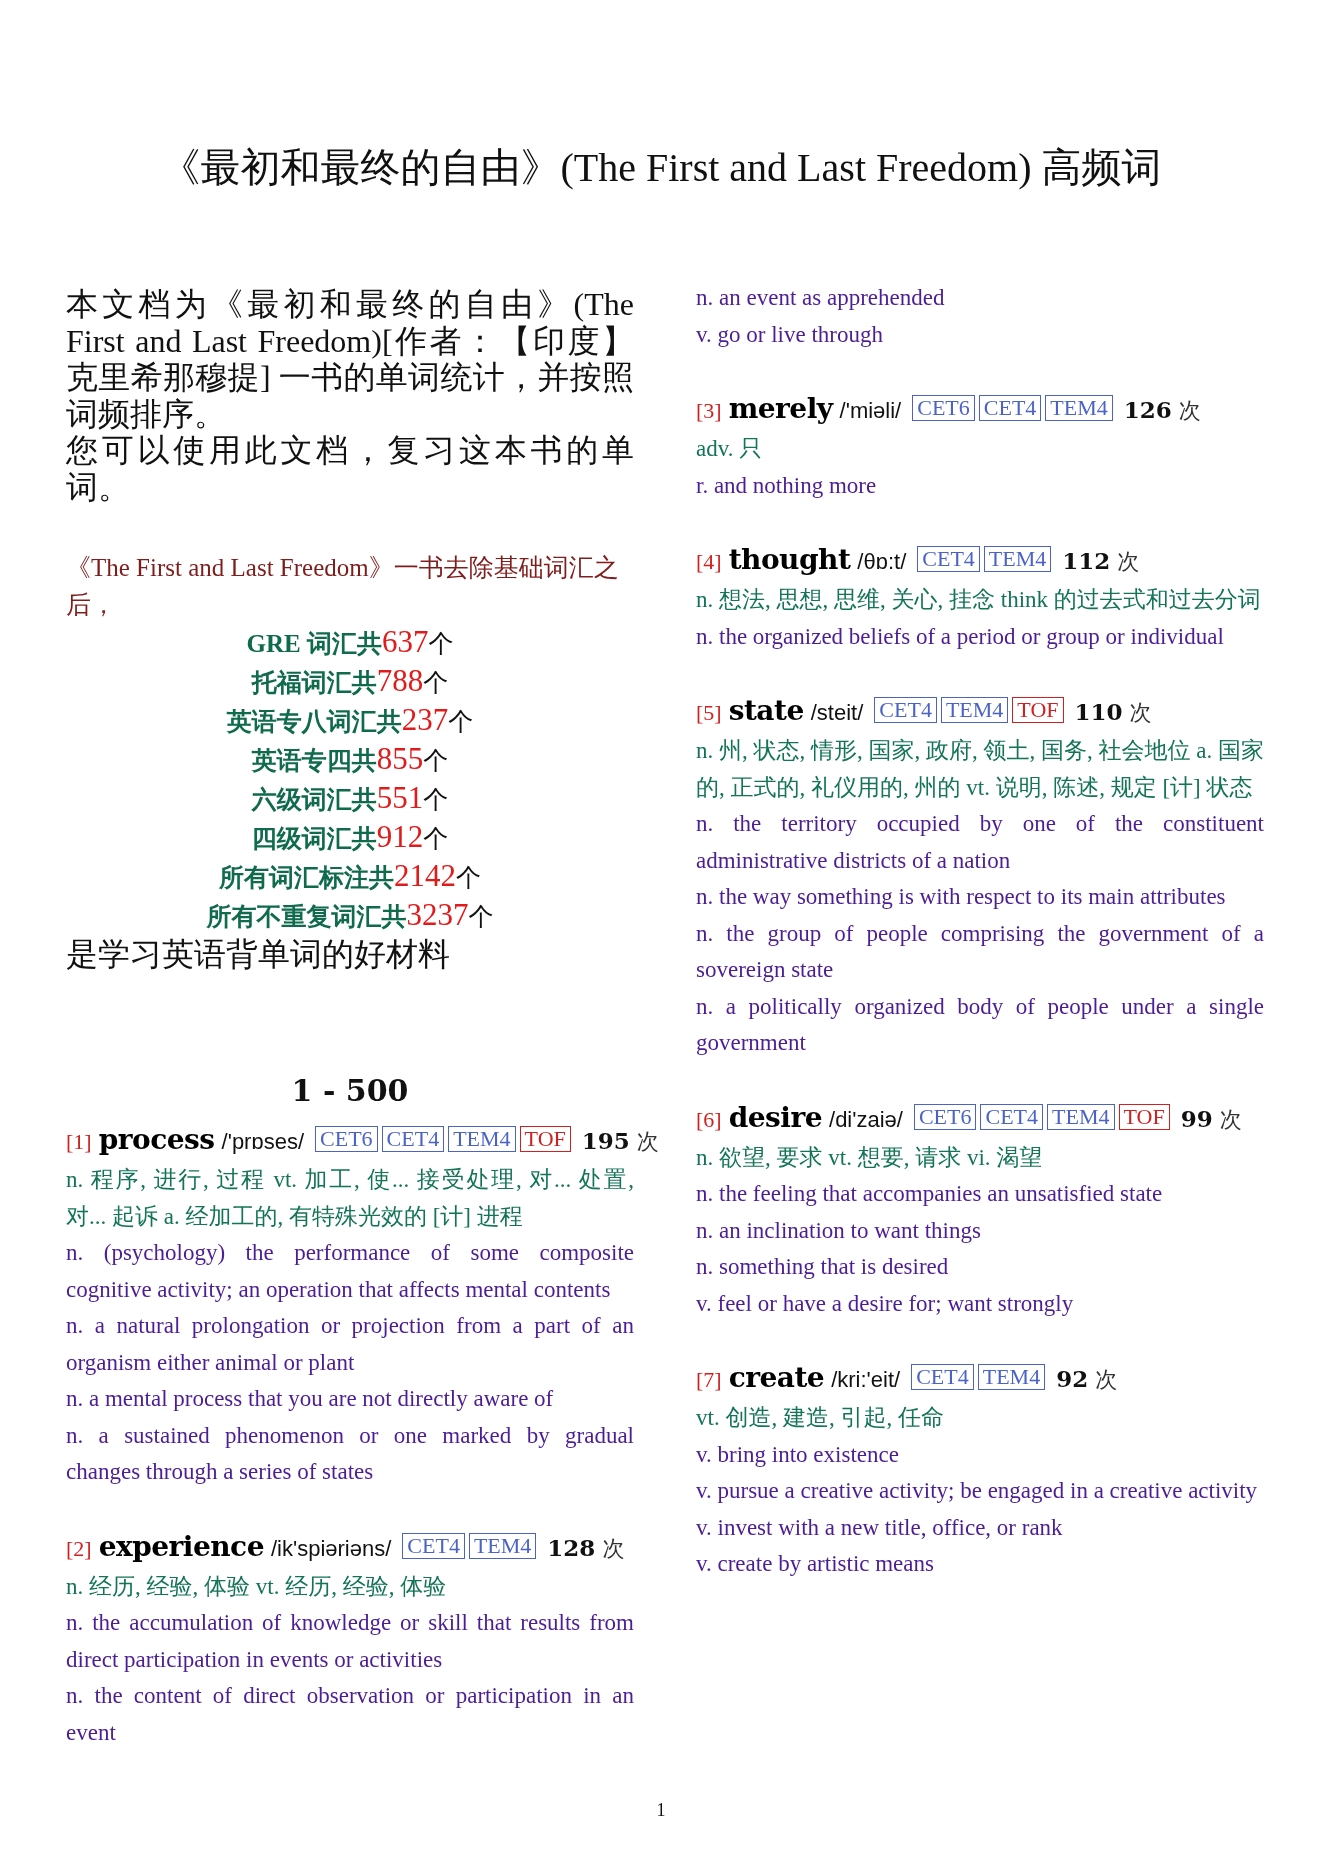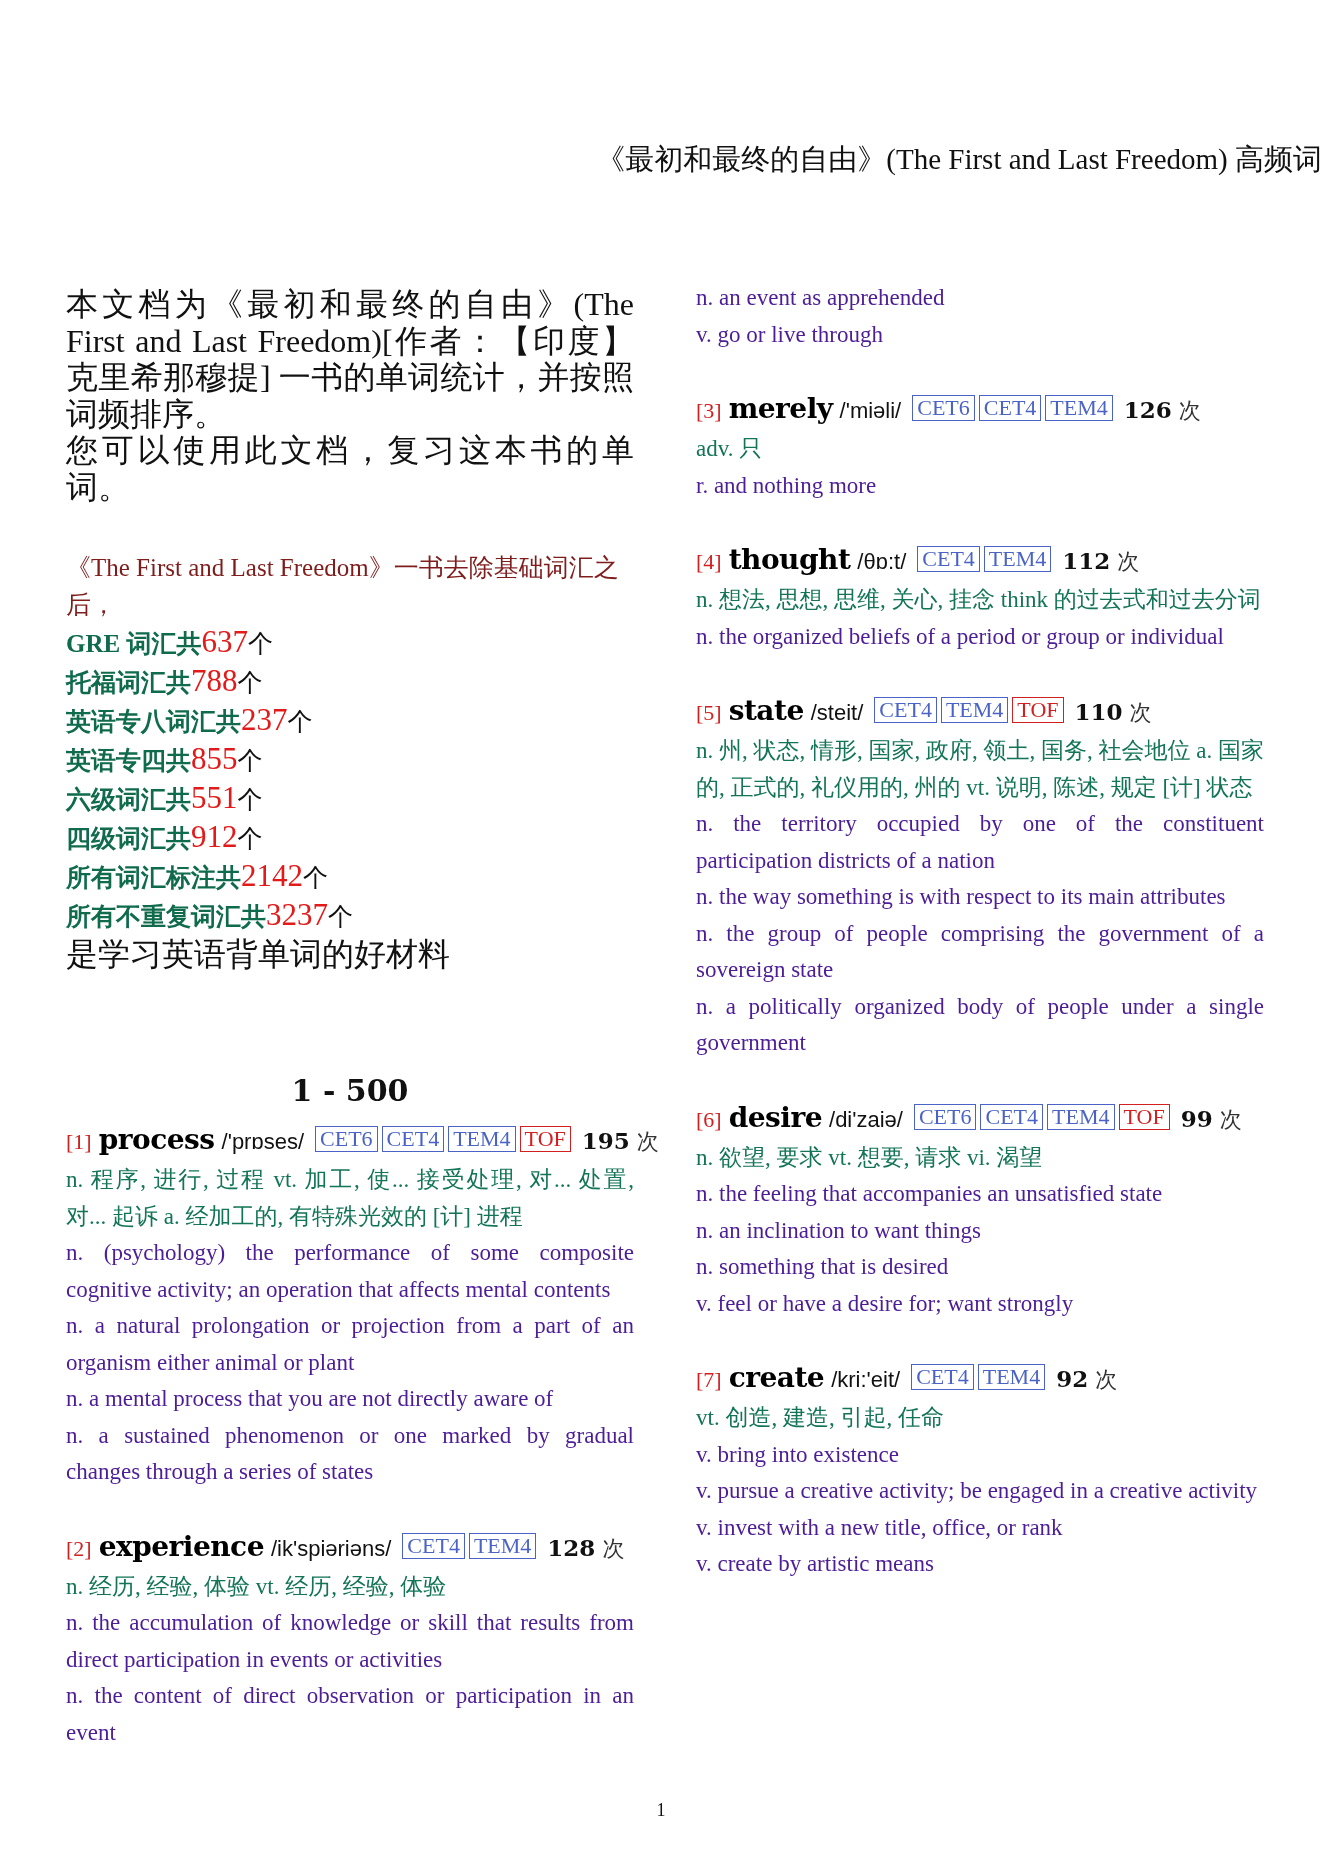--- a/index.html
+++ b/index.html
@@ -1,28 +1,28 @@
 <!DOCTYPE html>
 <html><head>
 <meta charset="utf-8">
 <style>
   html, body { margin: 0; padding: 0; background: #ffffff; }
   body { width: 1322px; height: 1870px; position: relative; overflow: hidden;
          font-family: "DejaVu Serif", "Liberation Serif", serif; color: #111; }
-  .title { position: absolute; top: 140px; left: 0; width: 1322px; text-align: right;
-           font-family: "Liberation Serif", serif; font-size: 29px; color: #111; letter-spacing: 0px; }
+  .title { position: absolute; top: 140px; left: 0; width: 1322px; text-align: center;
+           font-family: "Liberation Serif", serif; font-size: 40px; color: #111; letter-spacing: 0px; }
   .col { position: absolute; top: 280px; width: 568px; }
   .col.left { left: 66px; }
   .col.right { left: 696px; }
   .intro { font-family: "Liberation Serif", serif; font-size: 32px; line-height: 36.5px;
            text-align: justify; margin: 6px 0 0 0; }
   .intro p { margin: 0; }
   .stats { margin-top: 44px; font-family: "Liberation Serif", serif; font-size: 25px; line-height: 37px; }
   .stats .lead { color: #7f1d1d; }
-  .stat-row { color: #0f6b4b; font-weight: bold; }
+  .stat-row { color: #0f6b4b; font-weight: bold; text-align: center; }
   .stat-row .num { color: #e21a1a; font-weight: normal; font-size: 31px; }
   .stat-row .unit { color: #111; font-weight: normal; }
   .stats .closing { font-size: 32px; color: #111; line-height: 38px; }
   .section { text-align: center; font-weight: bold; font-size: 30px; margin-top: 100px; margin-bottom: 12px;
              font-family: "DejaVu Serif", serif; }
   .entry { margin-bottom: 36px; }
   .head { font-size: 22px; line-height: 40px; white-space: nowrap; }
   .idx { color: #d21f1f; font-family: "Liberation Serif", serif; font-size: 22px; }
   .word { font-family: "DejaVu Serif", serif; font-weight: bold; font-size: 28px; color: #000; letter-spacing: -0.5px; }
   .phon { font-family: "Liberation Sans", sans-serif; font-size: 22px; color: #111; }
@@ -129,21 +129,21 @@
   <div class="entry">
     <div class="head">
       <span class="idx">[5]</span>
       <span class="word">state</span>
       <span class="phon">/steit/</span>
       <span class="tag">CET4</span><span class="tag">TEM4</span><span class="tag red">TOF</span>
       <span class="count">110</span>
       <span class="ci">次</span>
     </div>
     <div class="zh">n. 州, 状态, 情形, 国家, 政府, 领土, 国务, 社会地位 a. 国家的, 正式的, 礼仪用的, 州的 vt. 说明, 陈述, 规定 [计] 状态</div>
-    <div class="en">n. the territory occupied by one of the constituent participation districts of a nation</div>
+    <div class="en">n. the territory occupied by one of the constituent administrative districts of a nation</div>
     <div class="en">n. the way something is with respect to its main attributes</div>
     <div class="en">n. the group of people comprising the government of a sovereign state</div>
     <div class="en">n. a politically organized body of people under a single government</div>
   </div>
 
   <div class="entry">
     <div class="head">
       <span class="idx">[6]</span>
       <span class="word">desire</span>
       <span class="phon">/di'zaiə/</span>

